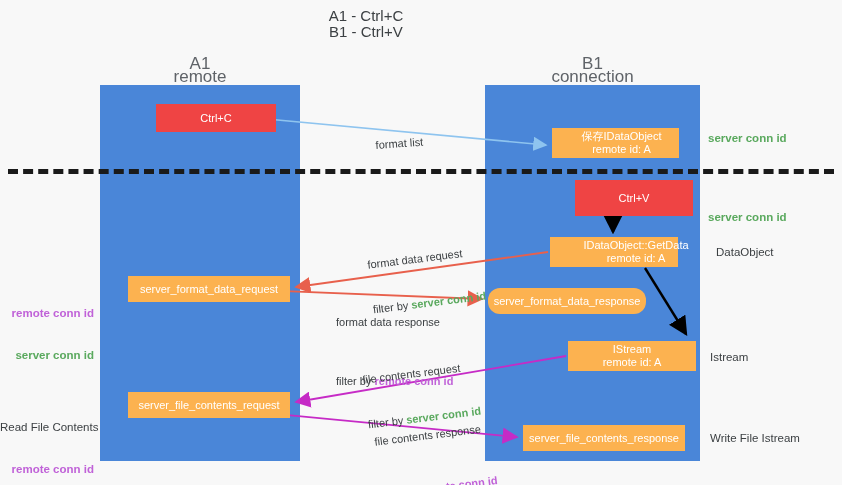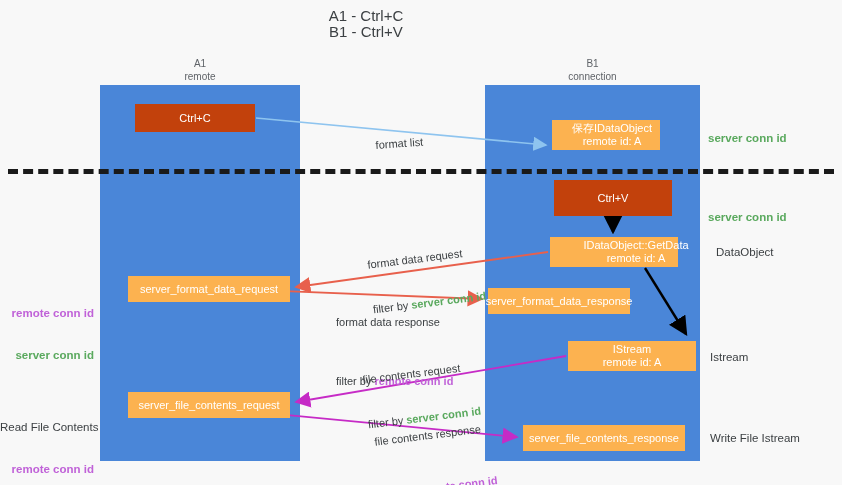--- a/index.html
+++ b/index.html
@@ -24,21 +24,21 @@
     text-align: center;
     font-size: 15px;
     line-height: 16px;
     color: #3c4043;
     white-space: pre;
   }
 
   
   .col-head {
     text-align: center;
-    font-size: 10px;
+    font-size: 17px;
     line-height: 13px;
     color: #5f6368;
     white-space: pre;
   }
   #head-a1 { left: 100px; top: 57px; width: 200px; }
   #head-b1 { left: 485px; top: 57px; width: 215px; }
 
   
   .lane {
     background: #4a86d8;
@@ -61,30 +61,30 @@
     display: flex;
     flex-direction: column;
     align-items: center;
     justify-content: center;
     text-align: center;
     color: #ffffff;
     font-size: 11px;
     line-height: 13px;
     white-space: pre;
   }
-  .box.green { background: #c2410c; }
+  .box.green { background: #ef4444; margin-left: 21px; }
   .box.orange { background: #fcb250; }
 
   #box-ctrlc      { left: 135px; top: 104px; width: 120px; height: 28px; }
   #box-ctrlv      { left: 554px; top: 180px; width: 118px; height: 36px; }
-  #box-save-ido   { left: 552px; top: 120px; width: 108px; height: 30px; padding-left: 12px; }
+  #box-save-ido   { left: 552px; top: 128px; width: 127px; height: 30px; padding-left: 12px; }
   #box-getdata    { left: 550px; top: 237px; width: 128px; height: 30px; padding-left: 44px; }
   #box-istream    { left: 568px; top: 341px; width: 128px; height: 30px; }
   #box-sfdreq     { left: 128px; top: 276px; width: 162px; height: 26px; }
-  #box-sfdres     { left: 488px; top: 288px; width: 142px; height: 26px; }
+  #box-sfdres     { left: 488px; top: 288px; width: 158px; height: 26px; border-radius: 12px; }
   #box-sfcreq     { left: 128px; top: 392px; width: 162px; height: 26px; }
   #box-sfcres     { left: 523px; top: 425px; width: 162px; height: 26px; text-align: center; }
 
   
   .side-note {
     font-size: 11.5px;
     line-height: 14px;
     color: #3c4043;
     white-space: pre;
   }

